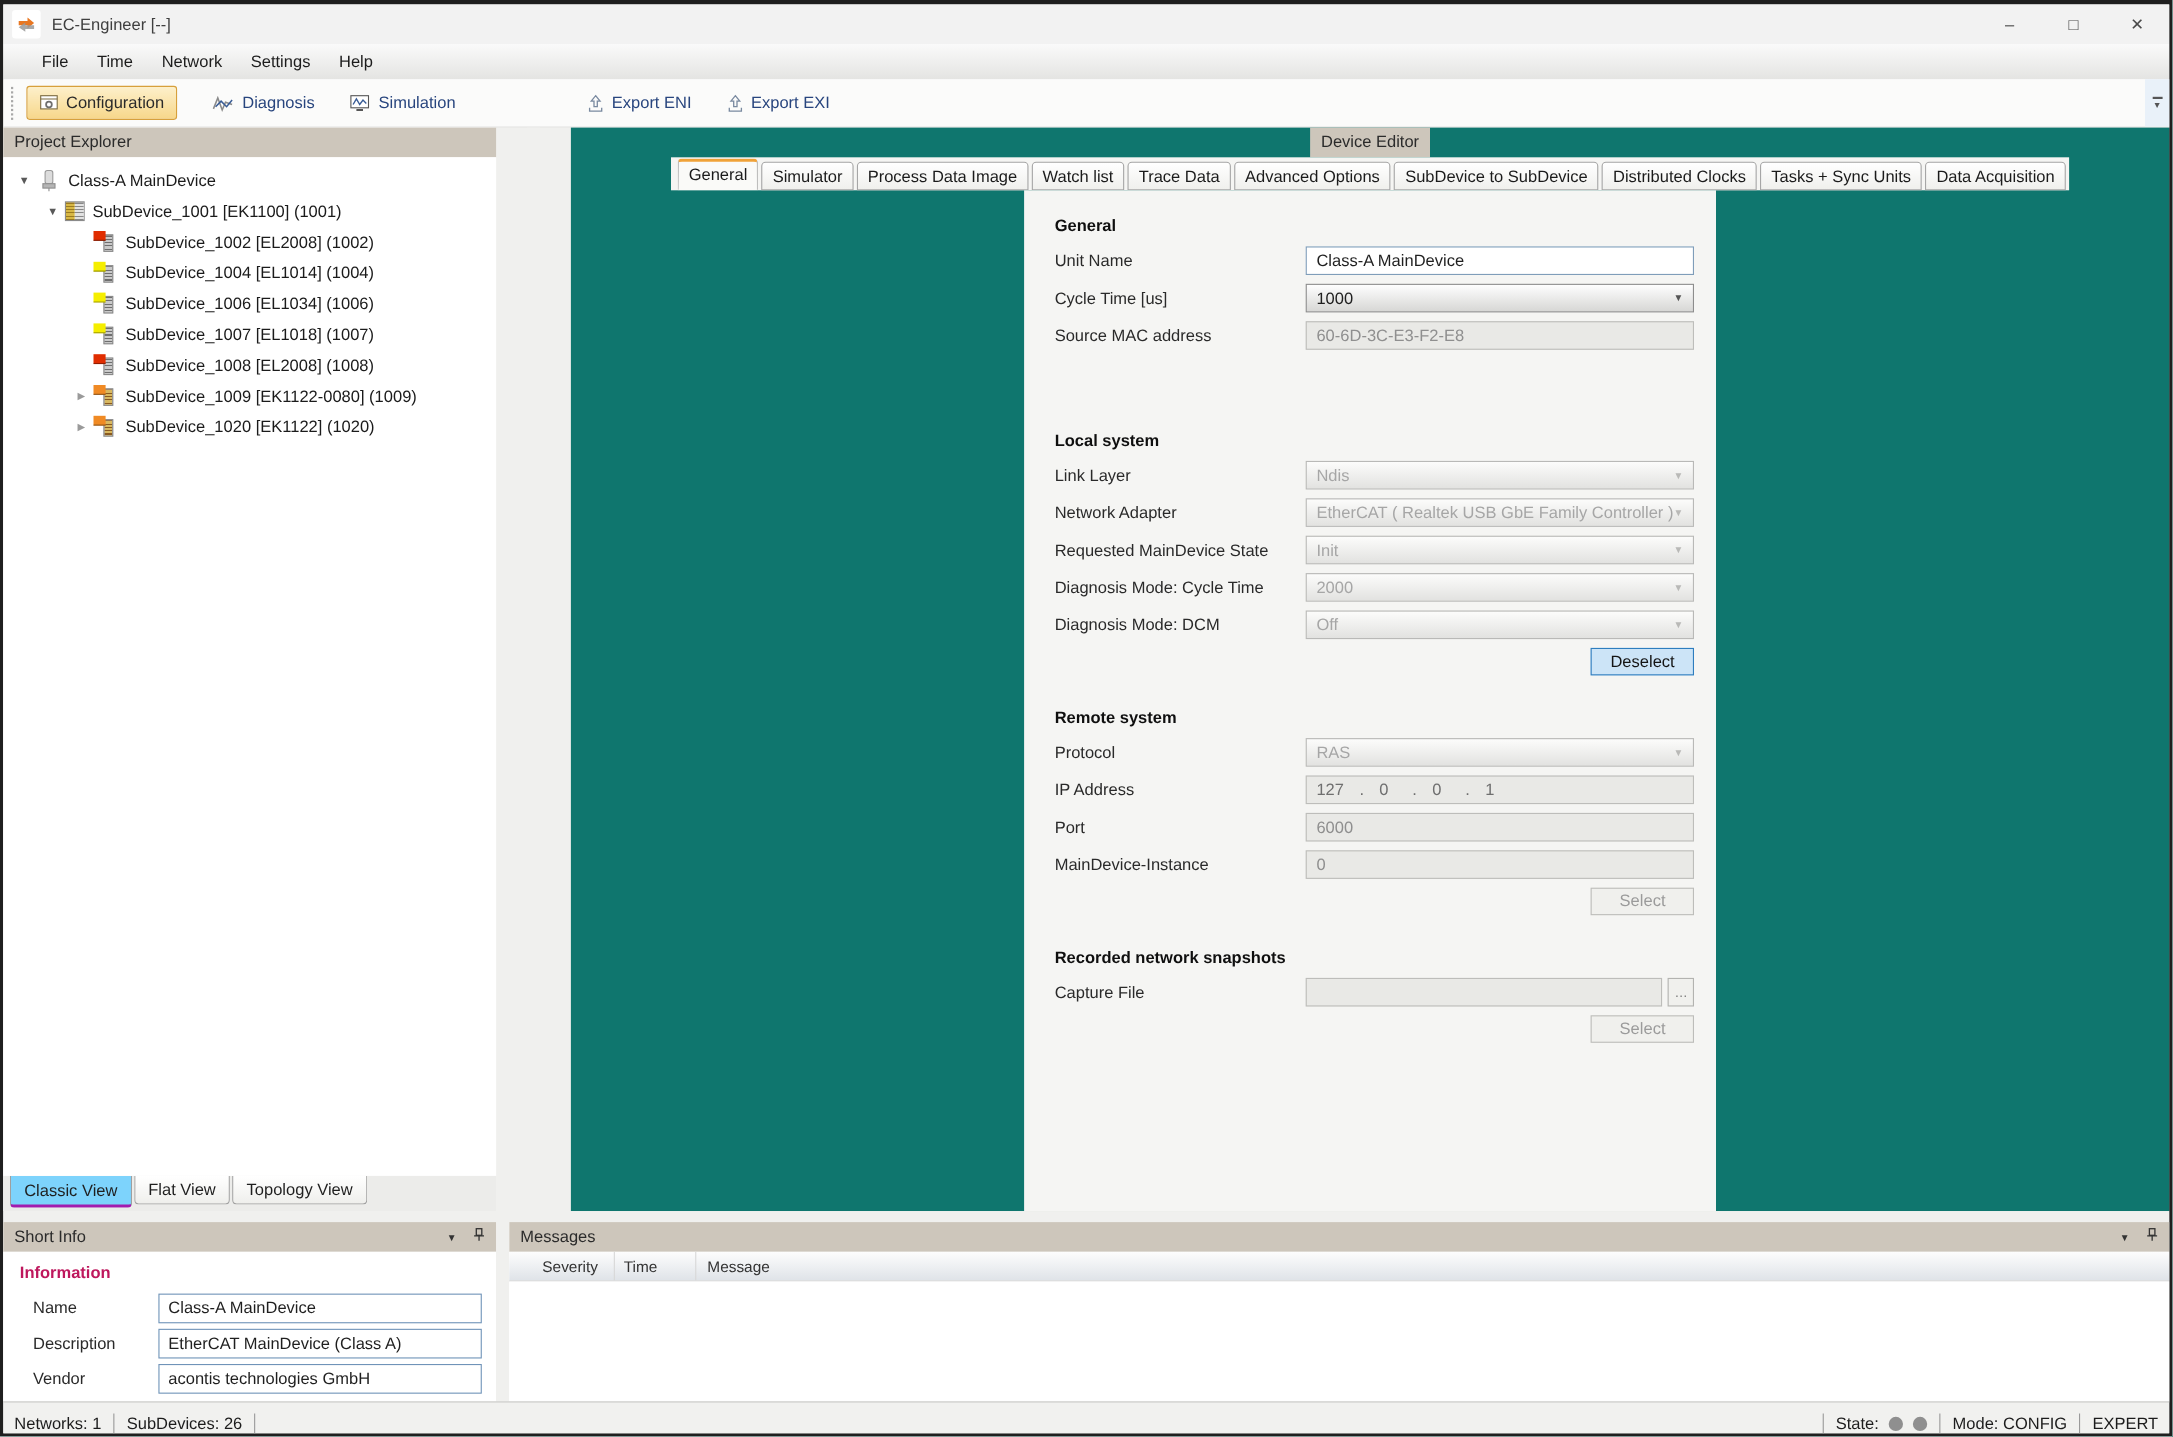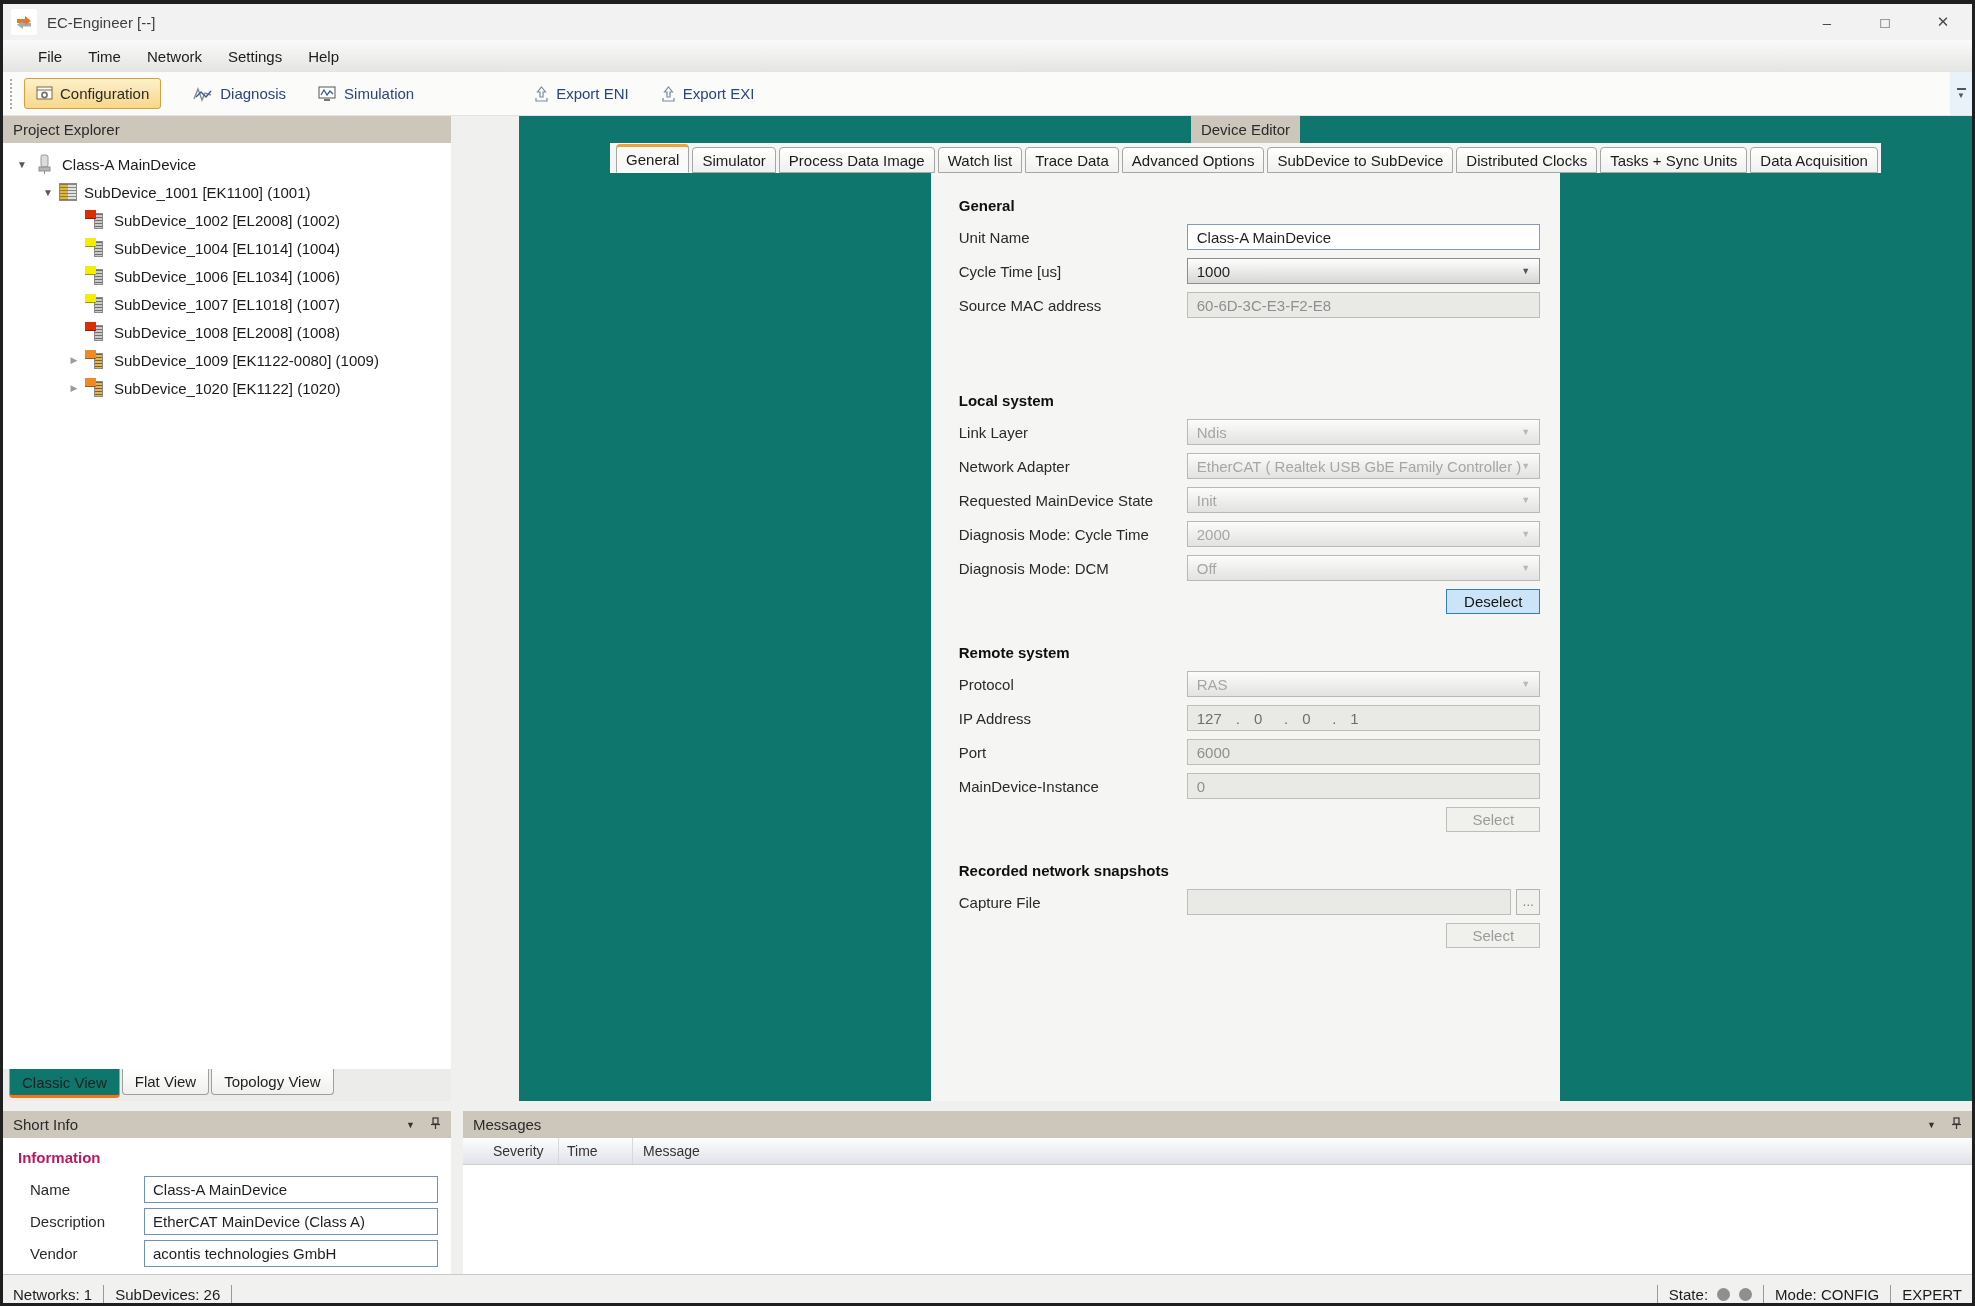--- a/index.html
+++ b/index.html
@@ -97,21 +97,21 @@
   .icon-coupler .c1 { width:8px; background:repeating-linear-gradient(to bottom,#9a7a20 0 1px,#d8b846 1px 3px); }
   .icon-coupler .c2 { width:8px; background:repeating-linear-gradient(to bottom,#888 0 1px,#e2e2e2 1px 3px); }
 
   
   .view-tabs { flex:none; height:32px; background:#ececea; display:flex; align-items:flex-start; padding-left:6px; }
   .vtab {
     height:26px; padding:0 12px; margin-right:2px; display:flex; align-items:center;
     border:1px solid #9f9f9f; border-top:none; border-radius:0 0 4px 4px;
     background:linear-gradient(#ffffff,#efefec); font-size:15px; color:#1f1f1f;
   }
-  .vtab.active { height:29px; background:#0f766e; border-bottom:3px solid #f97316; }
+  .vtab.active { height:29px; background:#7dd3fc; border-bottom:3px solid #a21caf; }
 
   
   .editor-tabs { flex:none; height:30px; display:flex; align-items:flex-end; padding-left:6px; background:#f5f5f3; }
   .etab {
     height:26px; padding:0 9px; margin-right:3px; display:flex; align-items:center;
     border:1px solid #a6a6a6; border-radius:4px 4px 0 0;
     background:linear-gradient(#ffffff,#f0f0ed); font-size:15px; color:#1b1b1b; white-space:nowrap;
   }
   .etab.active { height:29px; border-top:3px solid #f0a238; background:#fafaf8; border-bottom:1px solid #fafaf8; }
 

